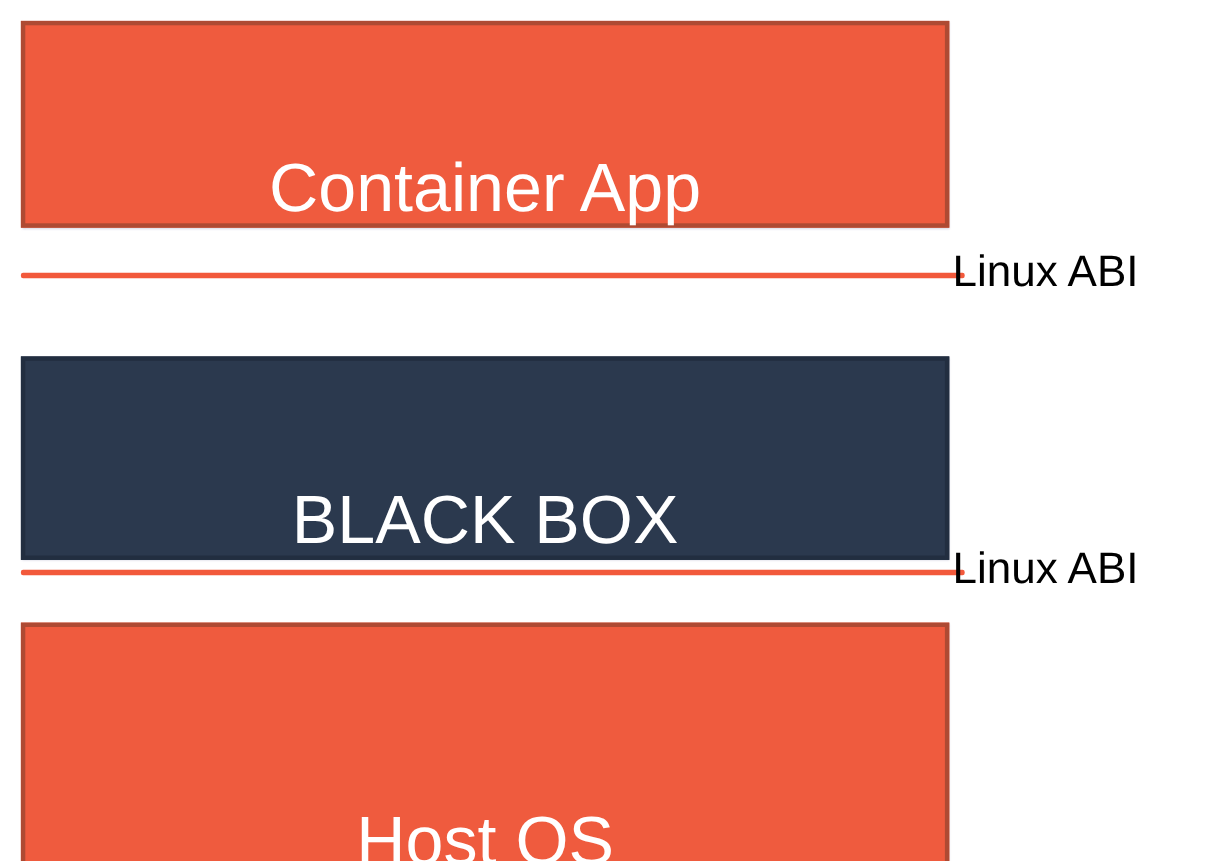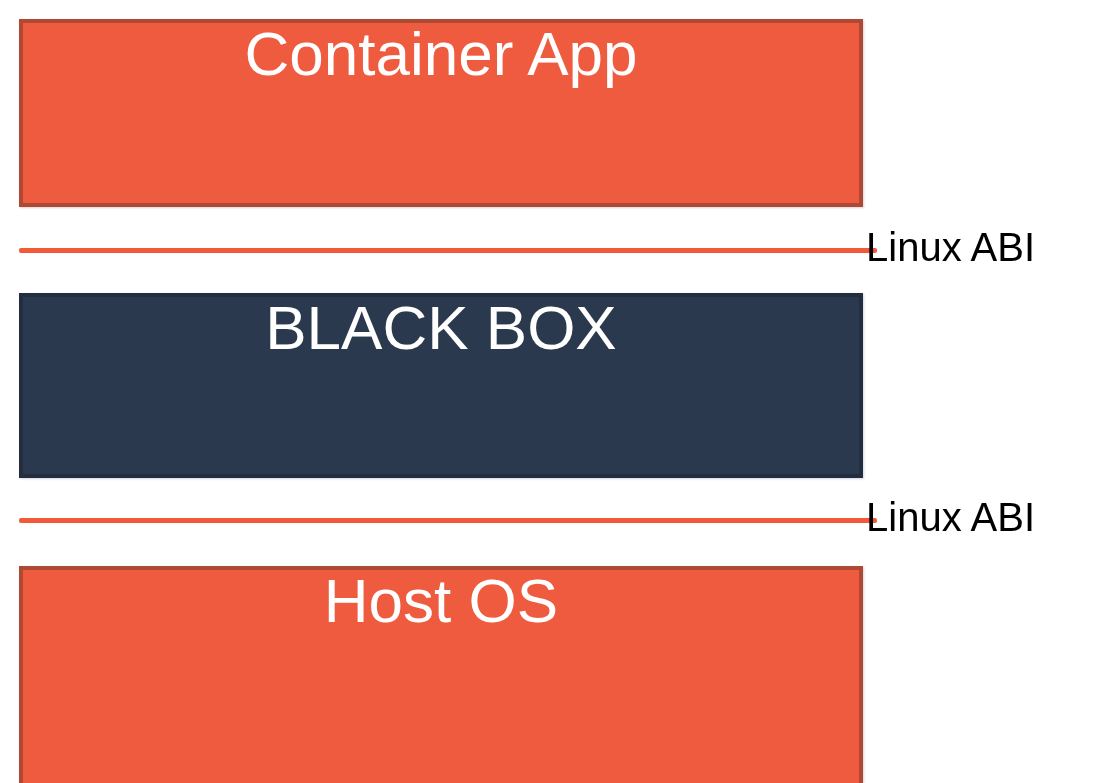--- a/index.html
+++ b/index.html
@@ -14,37 +14,38 @@
     height: 783px;
     background: #ffffff;
     overflow: hidden;
   }
   .box {
     position: absolute;
     left: 19px;
     width: 844px;
     box-sizing: border-box;
     display: flex;
-    align-items: flex-start;
+    align-items: flex-end;
     justify-content: center;
     box-shadow: 1px 1px 2px rgba(160,160,190,0.45);
   }
   .box-label {
     color: var(--box-text, #ffffff);
     font-size: 62px;
     line-height: 1;
     white-space: nowrap;
   }
   .box.orange {
     background: var(--orange-fill, #EF5B3E);
     border: 4px solid var(--orange-border, #AE4A33);
   }
   .box.dark {
     background: var(--dark-fill, #2B394E);
     border: 4px solid var(--dark-border, #222E40);
+    margin-top: 31px;
   }
   #box-container-app { top: 19px;  height: 188px; }
   #box-black-box     { top: 293px; height: 185px; }
   #box-host-os       { top: 566px; height: 234px; }
 
   .abi-line {
     position: absolute;
     left: 19px;
     width: 858px;
     height: 5px;

